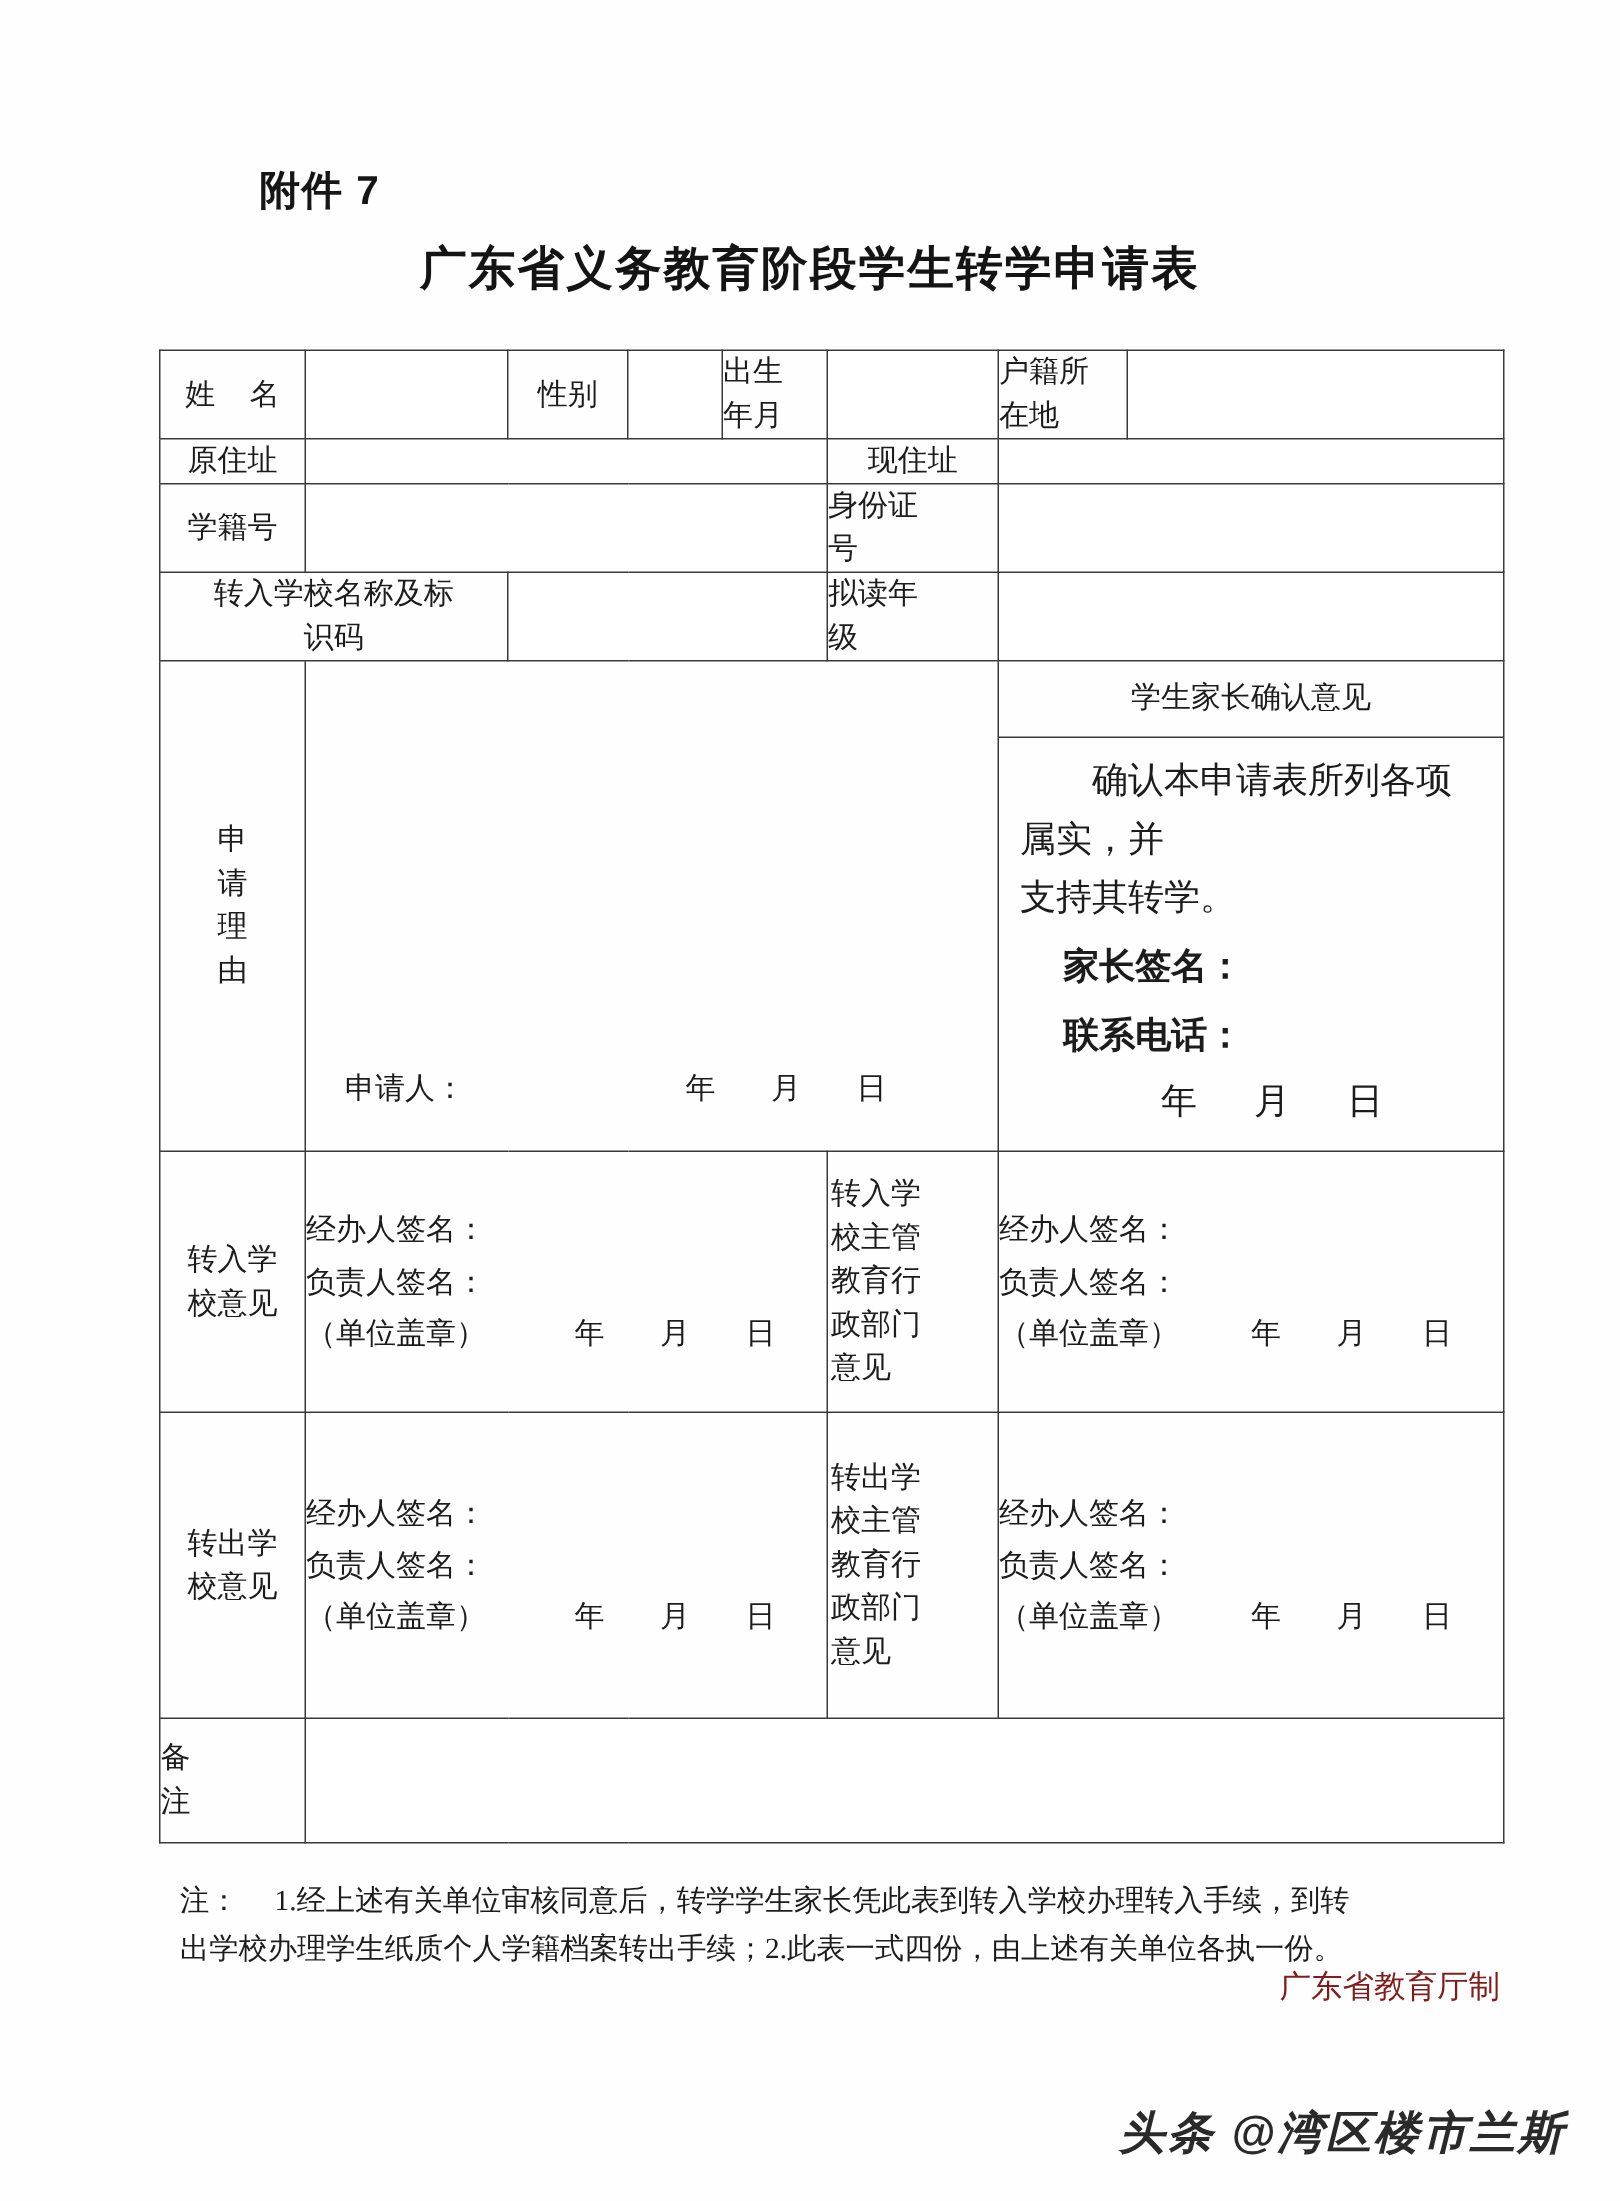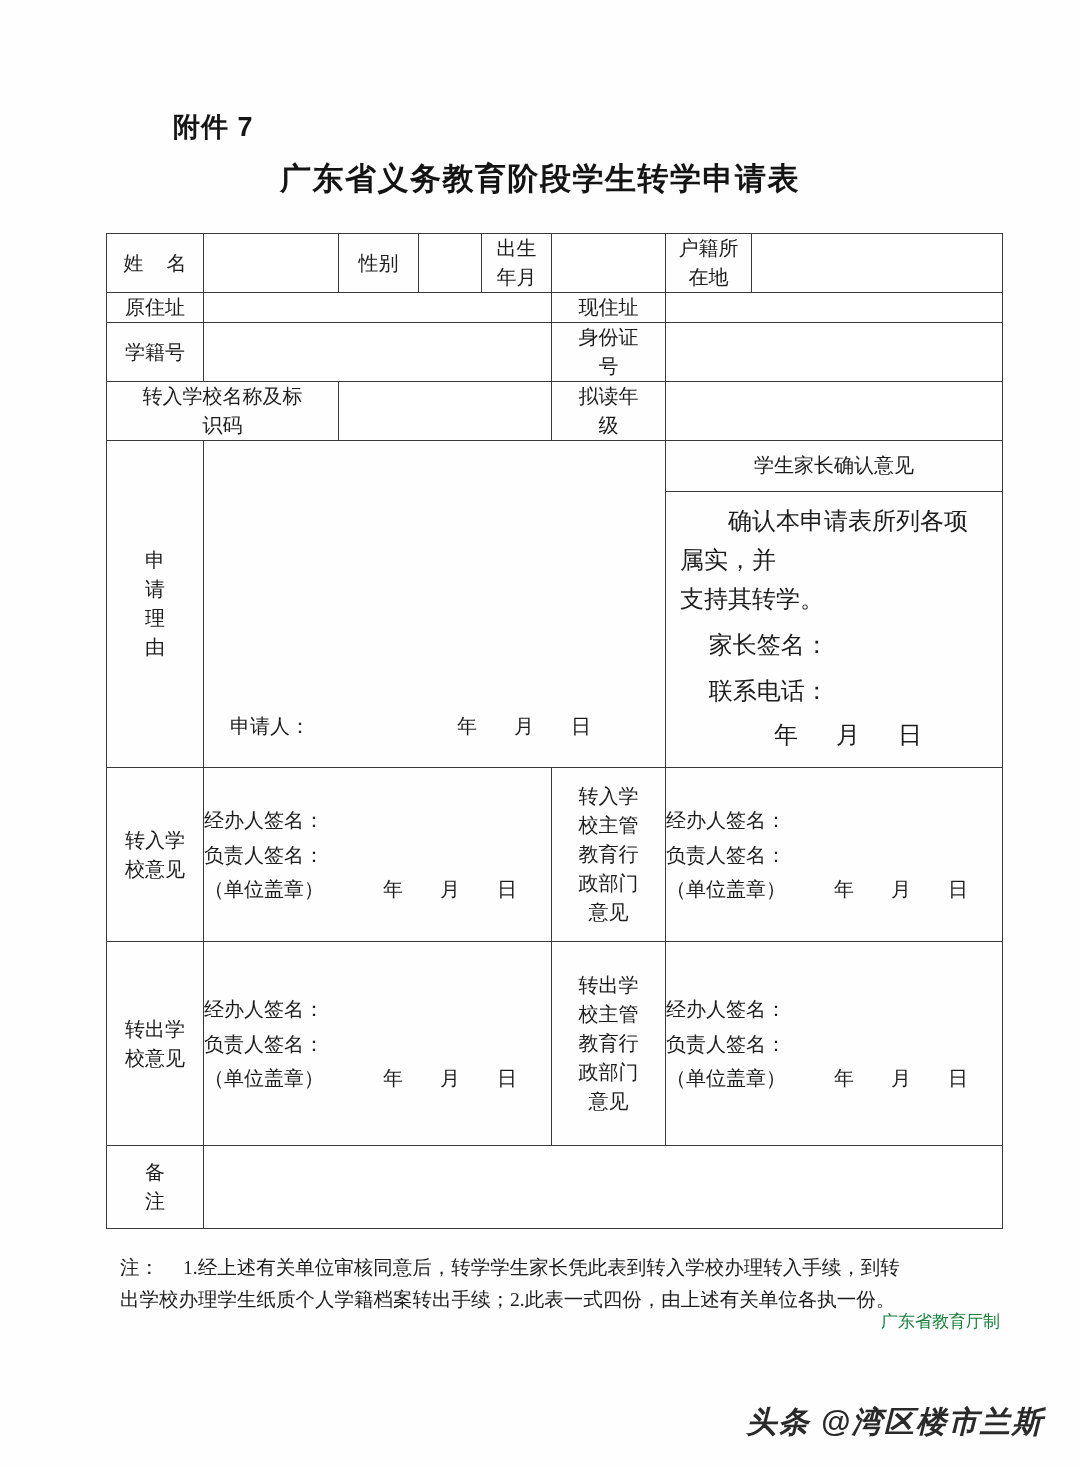--- a/index.html
+++ b/index.html
@@ -68,21 +68,21 @@
   .lbl {
     text-align: center;
     padding: 4px 3px;
   }
   .lbl-spaced {
     letter-spacing: 9px;
     text-indent: 9px;
   }
   
   .vstack {
-    text-align: center;
+    text-align: left;
     line-height: 1.5;
   }
   .vstack span { display: block; }
 
   .blank { background: #fff; }
 
   
   .reason-label {
     text-align: center;
     line-height: 1.62;
@@ -115,21 +115,21 @@
     border-bottom: 1.6px solid #3a3a3a;
     font-size: 20px;
   }
   .parent-body {
     padding: 10px 16px 12px 14px;
     line-height: 1.62;
     font-size: 24px;
   }
   .parent-body p { margin: 0; }
   .p-indent { text-indent: 2em; }
-  .p-sign { text-indent: 1.2em; margin-top: 7px !important; }
+  .p-sign { text-indent: 1.2em; margin-top: 7px !important; font-weight: bold; }
   .p-date {
     text-align: right;
     margin-top: 6px !important;
     padding-right: 48px;
     letter-spacing: 16px;
   }
 
   
   .opinion-body {
     position: relative;
@@ -164,22 +164,22 @@
   }
   .footnote .fn-first { text-indent: 0; }
   .fn-gap { display: inline-block; width: 24px; }
   .issuer {
     position: absolute;
     left: 120px;
     top: 1310px;
     width: 880px;
     text-align: right;
     padding-right: 66px;
-    font-size: 17px;
-    color: #15803d;
+    font-size: 21px;
+    color: #7f1d1d;
   }
 
   
   .watermark {
     position: absolute;
     right: 36px;
     bottom: 24px;
     font-family: "Liberation Sans", "DejaVu Sans", sans-serif;
     font-weight: bold;
     font-size: 30px;

